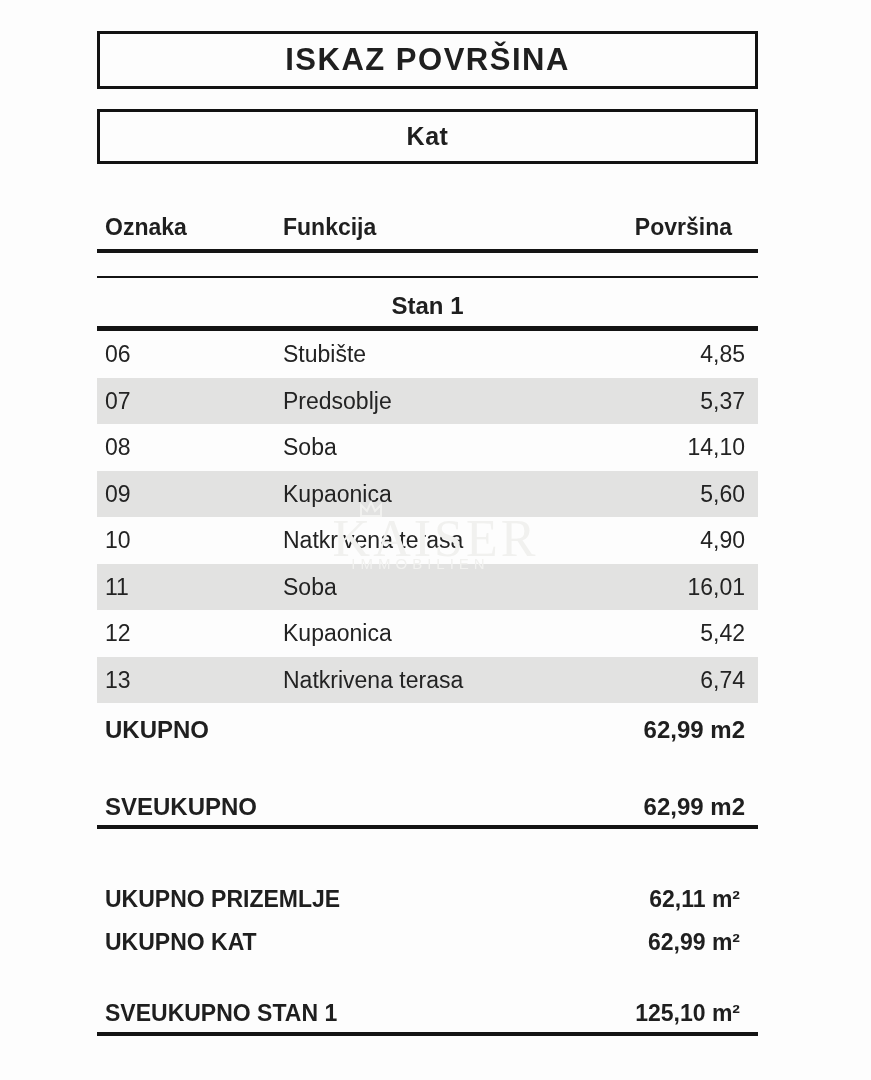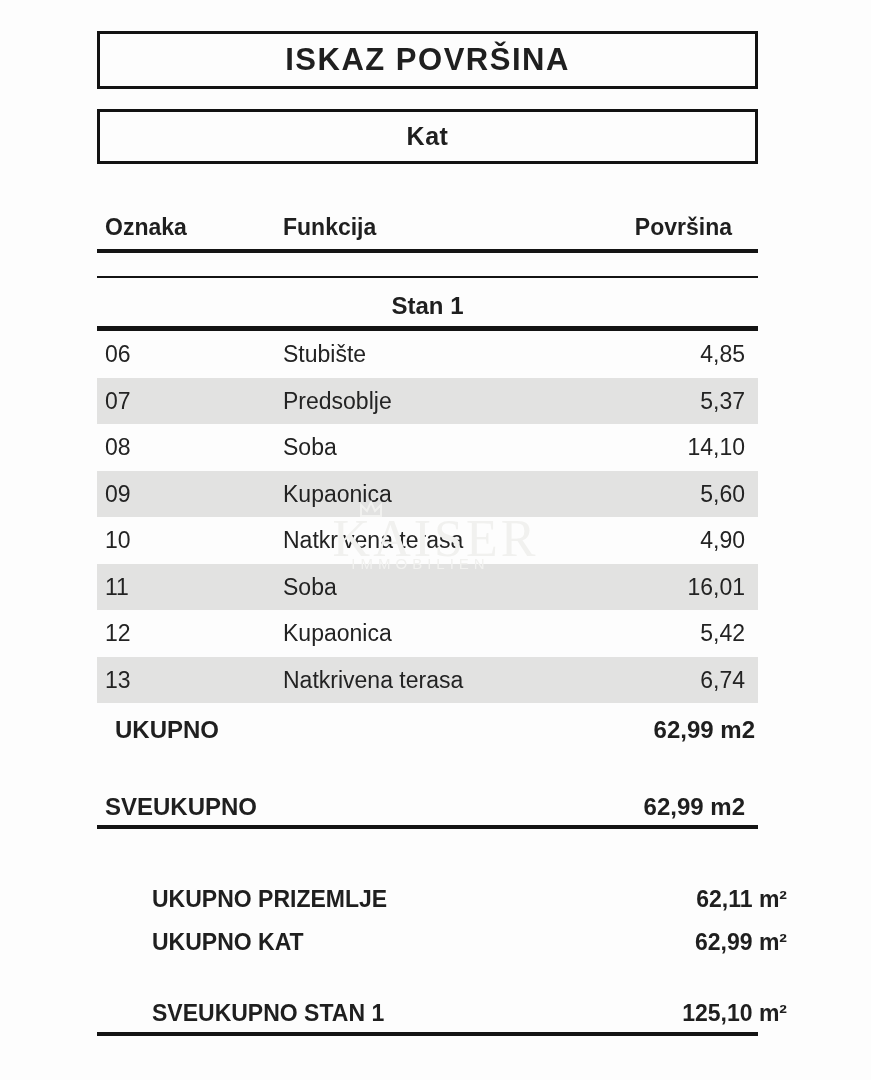--- a/index.html
+++ b/index.html
@@ -45,27 +45,27 @@
   .rows{position:absolute;top:331px;left:97px;width:661px;}
   .row{position:relative;height:46.5px;}
   .row:nth-child(even){background:#e2e2e1;}
   .row span{position:absolute;top:50%;transform:translateY(-50%);font-size:23px;color:#232323;}
   .row .c1{left:8px;}
   .row .c2{left:186px;}
   .row .c3{right:13px;}
 
   
   .total{position:absolute;left:97px;width:661px;height:34px;font-size:24px;font-weight:700;}
-  .total-ukupno{top:716px;margin-left:10px;}
+  .total-ukupno{top:716px;}
   .total-sveukupno{top:793px;}
   .total .lbl{position:absolute;left:8px;top:0;}
   .total .val{position:absolute;right:13px;top:0;}
 
   
-  .summary-row{position:absolute;left:97px;width:661px;height:30px;font-size:23px;font-weight:700;margin-left:47px;}
+  .summary-row{position:absolute;left:97px;width:661px;height:30px;font-size:23px;font-weight:700;}
   .summary-row .lbl{position:absolute;left:8px;top:0;}
   .summary-row .val{position:absolute;right:18px;top:0;}
   .sum-1{top:886px;}
   .sum-2{top:929px;}
   .sum-3{top:1000px;}
 
   
   .wm{color:#f1f1ef;pointer-events:none;}
   .wm-kaiser{
     position:absolute;top:513px;left:0;width:871px;text-align:center;

